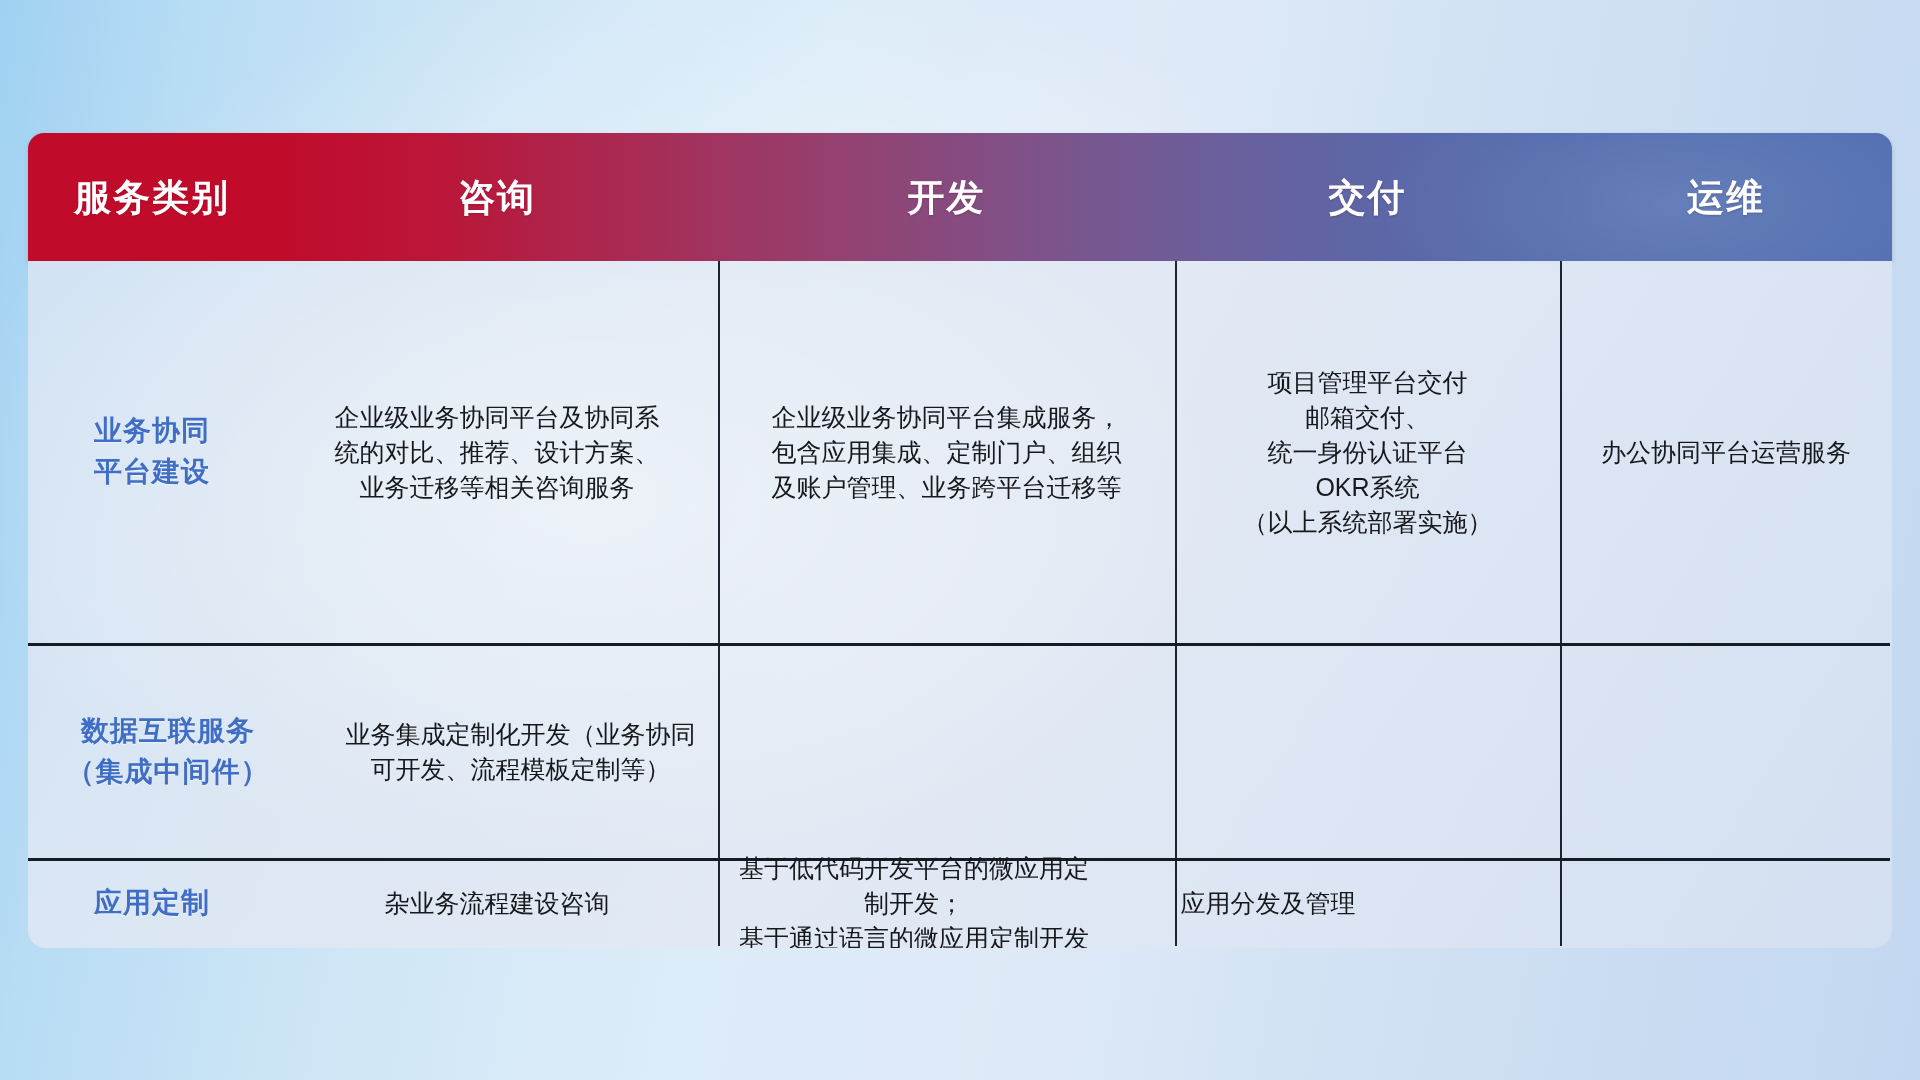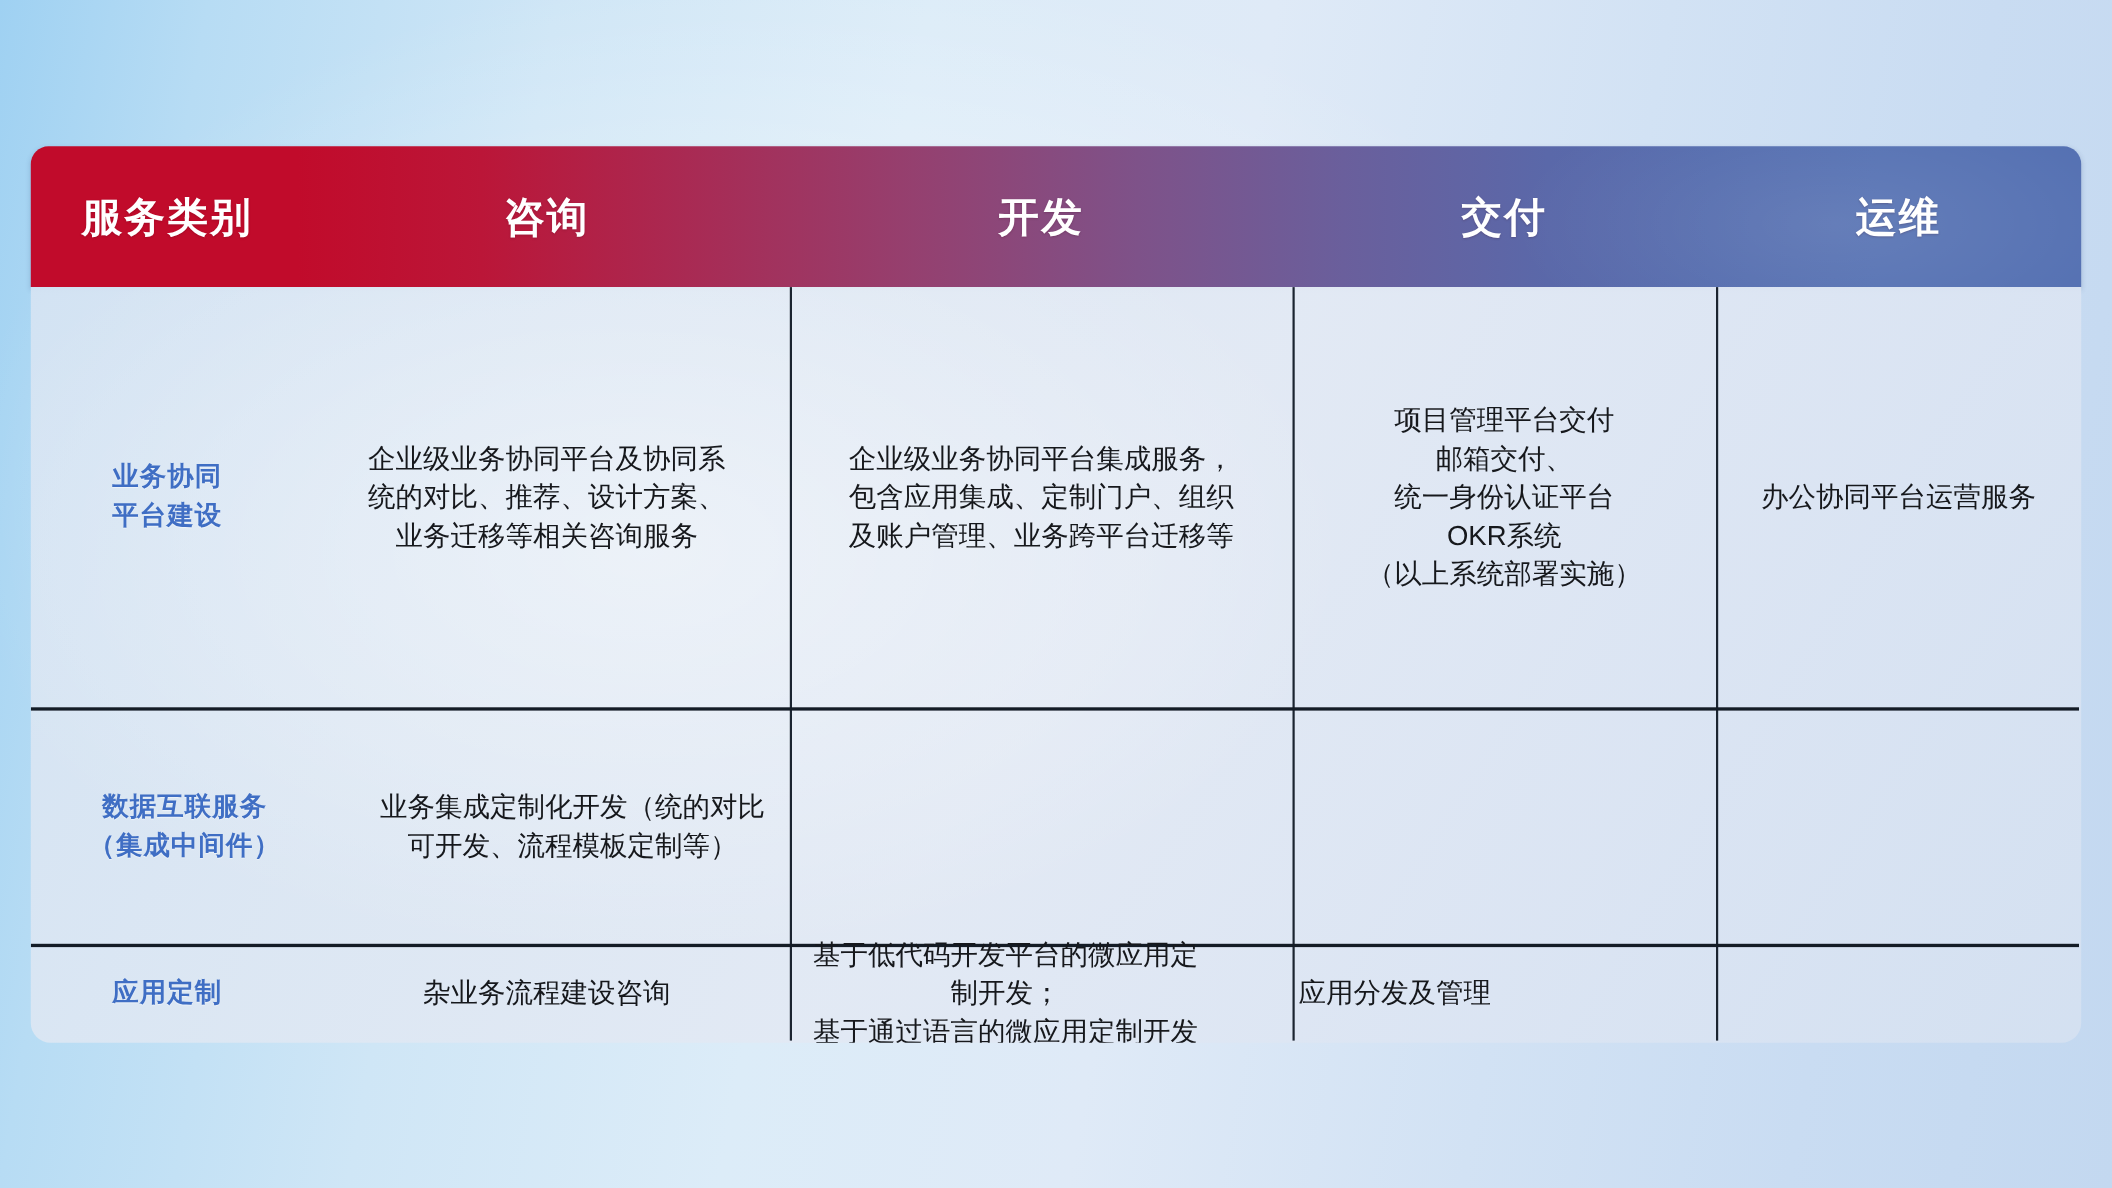--- a/index.html
+++ b/index.html
@@ -129,21 +129,21 @@
     padding: 0 14px;
     text-align: center;
     color: #16181c;
     font-size: 25px;
     line-height: 1.40;
     white-space: pre-line;
   }
   .cell-label {
     color: #3f6ec4;
     font-weight: bold;
-    font-size: 24px;
+    font-size: 28px;
     line-height: 1.45;
     letter-spacing: 1px;
     text-shadow: 0 1px 1px rgba(255,255,255,0.5);
   }
 </style>
 </head>
 <body>
 
 <div class="stage">
 
@@ -179,21 +179,21 @@
 邮箱交付、
 统一身份认证平台
 OKR系统
 （以上系统部署实施）</div>
         <div class="cell" style="width:332px">办公协同平台运营服务</div>
       </div>
 
       <div class="row" style="top:385px; height:212px;padding-left:16px;">
         <div class="cell cell-label" style="width:248px">数据互联服务
 （集成中间件）</div>
-        <div class="cell" style="width:457px">业务集成定制化开发（统的对比
+        <div class="cell" style="width:457px">业务集成定制化开发（业务协同
 可开发、流程模板定制等）</div>
         <div class="cell" style="width:385px"></div>
         <div class="cell" style="width:332px"></div>
       </div>
 
       <div class="row" style="top:600px; height:85px;">
         <div class="cell cell-label" style="width:248px">应用定制</div>
         <div class="cell" style="width:442px">杂业务流程建设咨询</div>
         <div class="cell" style="width:392px">基于低代码开发平台的微应用定
 制开发；

